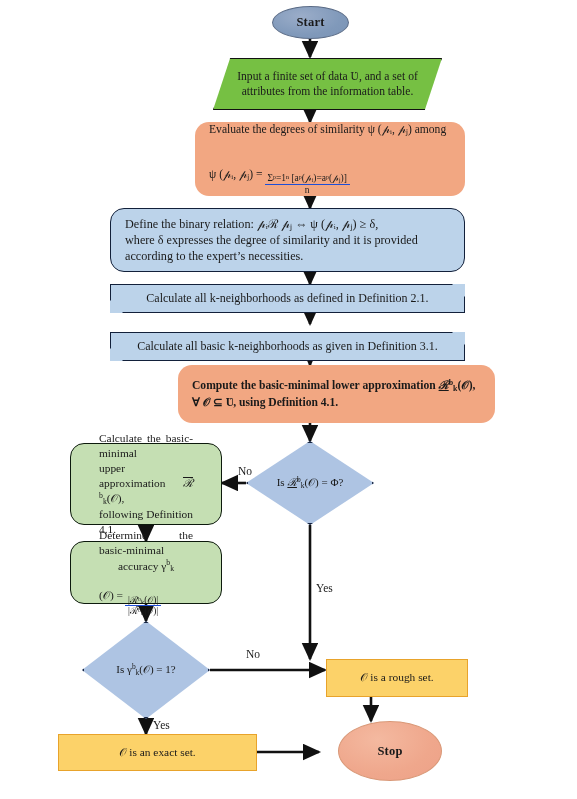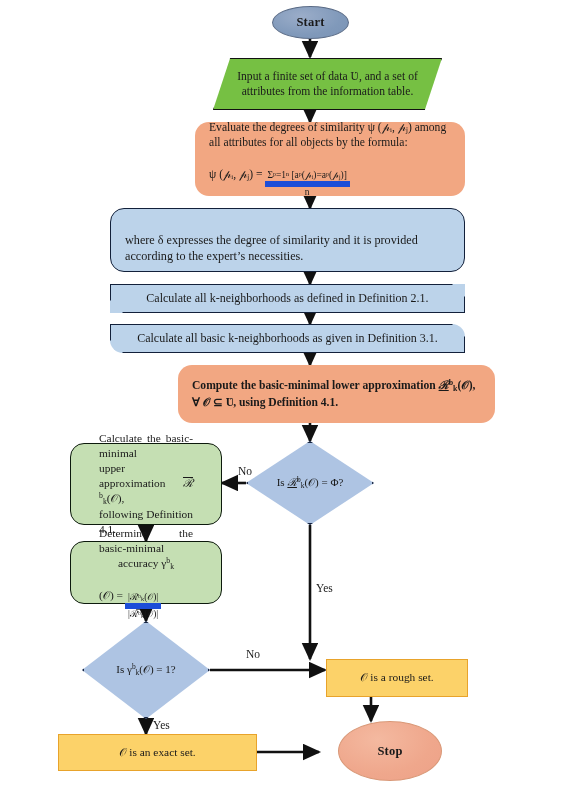--- a/index.html
+++ b/index.html
@@ -153,21 +153,21 @@
   
   .it { font-style: italic; }
   .frac {
     display: inline-block;
     vertical-align: middle;
     text-align: center;
     font-size: 0.82em;
     line-height: 1.15;
     margin: 0 2px;
   }
-  .frac .num { display: block; padding: 0 3px; border-bottom: 6px solid #1d4ed8; margin-top: 20px; }
+  .frac .num { display: block; padding: 0 3px; border-bottom: 1px solid #1d4ed8; margin-top: 20px; }
   .frac .den { display: block; padding: 0 3px; }
   sub { font-size: .68em; vertical-align: -0.28em; }
   sup { font-size: .68em; vertical-align: 0.48em; }
   .ulR { text-decoration: underline; text-underline-offset: 1px; }
   .ovR { border-top: 1.1px solid #1a1a1a; display: inline-block; line-height: 1.05; }
 </style>
 </head>
 <body>
 
 <div id="chart">
@@ -219,39 +219,39 @@
   <div class="node parallelogram" style="left:213px; top:58px; width:229px; height:52px;">
     <span class="txt">
       <span>Input a finite set of data Ʋ, and a set of</span><br>
       <span>attributes from the information table.</span>
     </span>
   </div>
 
   <div class="node round-orange" style="left:195px; top:122px; width:270px; height:74px;">
     <span class="txt">
       <span>Evaluate the degrees of similarity ψ (𝓅ᵢ, 𝓅ⱼ) among</span><br>
-      <span>all attributes for all objects by the formula:</span><br>
+      <br>
       <span style="display:inline-block; vertical-align:middle;">ψ (𝓅ᵢ, 𝓅ⱼ) =</span><span class="frac"><span class="num">Σᵖ=1ⁿ [aᵖ(𝓅ᵢ)=aᵖ(𝓅ⱼ)]</span><span class="den">n</span></span>
     </span>
   </div>
 
   <div class="node round-blue" style="left:110px; top:208px; width:355px; height:64px;">
     <span class="txt">
-      <br>
+      <span>Define  the  binary  relation:  𝓅ᵢℛ 𝓅ⱼ ⇔ ψ (𝓅ᵢ, 𝓅ⱼ) ≥ δ,</span><br>
       <span>where δ expresses the degree of similarity and it is provided</span><br>
       <span>according to the expert’s necessities.</span>
     </span>
   </div>
 
   <div class="node cut-blue" style="left:110px; top:284px; width:355px; height:29px;">
     <span class="shape"></span>
     <span class="txt">Calculate all k-neighborhoods as defined in Definition 2.1.</span>
   </div>
 
-  <div class="node cut-blue" style="left:110px; top:324px; width:355px; height:29px;border-radius:13px;">
+  <div class="node cut-blue" style="left:110px; top:332px; width:355px; height:29px;">
     <span class="shape"></span>
     <span class="txt">Calculate all basic k-neighborhoods as given in Definition 3.1.</span>
   </div>
 
   <div class="node round-orange" style="left:178px; top:365px; width:317px; height:58px;font-weight:bold;">
     <span class="txt">
       <span>Compute the basic-minimal lower approximation </span><span class="ulR it">ℛ</span><sup>b</sup><sub>k</sub><span>(𝒪),</span><br>
       <span>∀ 𝒪 ⊆ Ʋ, using Definition 4.1.</span>
     </span>
   </div>

